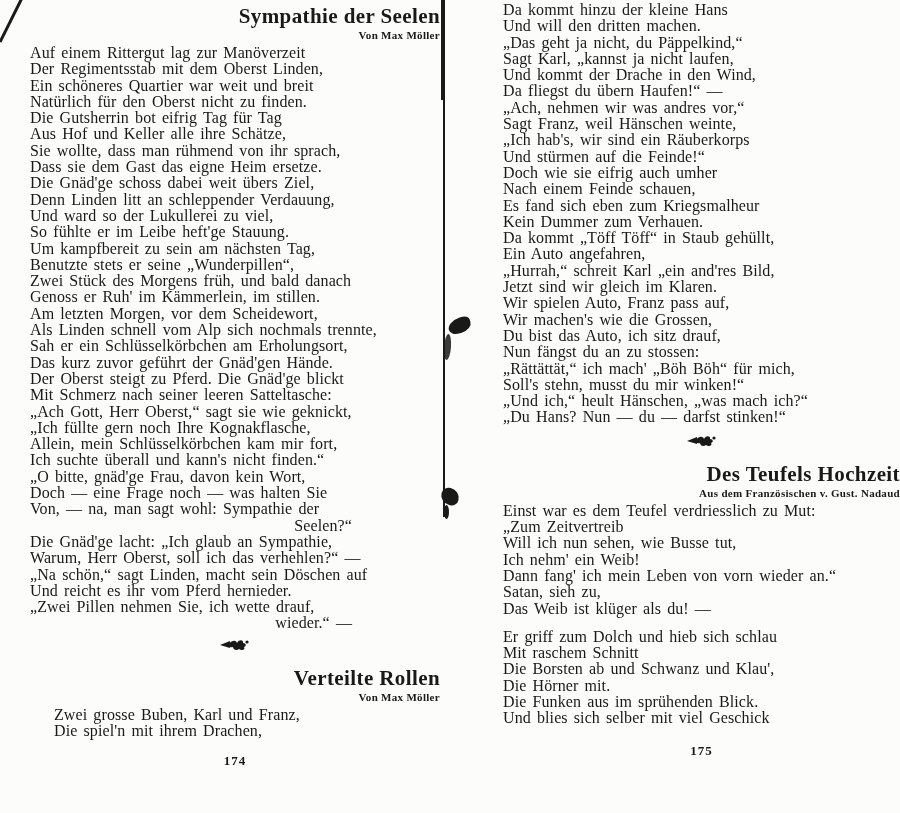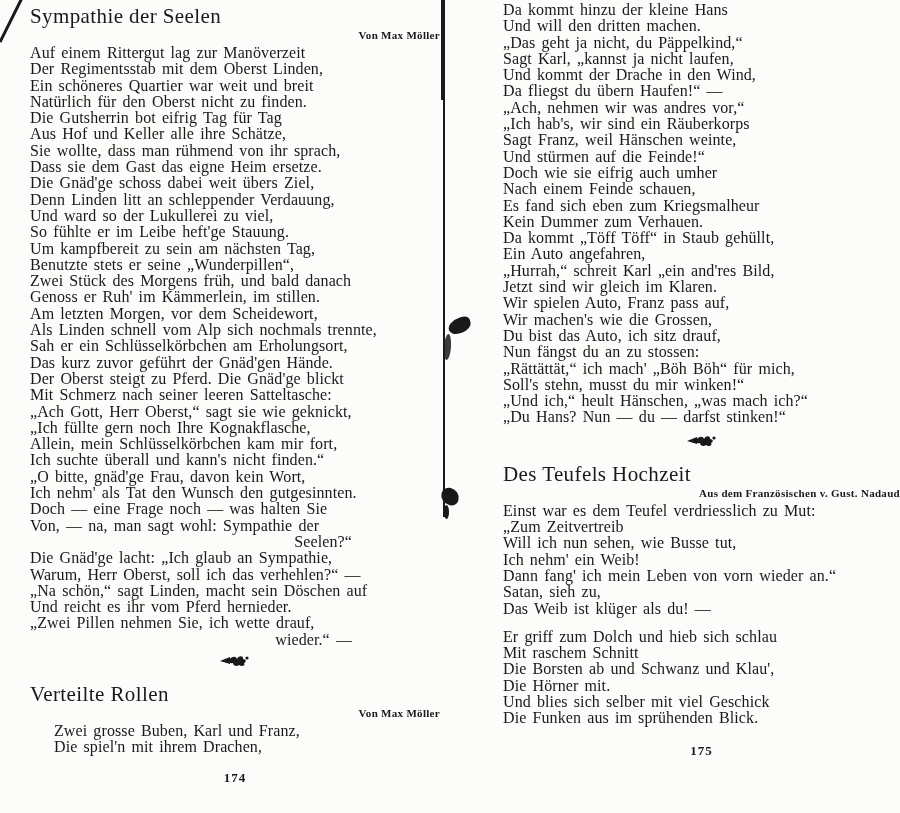--- a/index.html
+++ b/index.html
@@ -7,21 +7,21 @@
   html,body { width:900px; height:813px; }
   body {
     position:relative; overflow:hidden;
     background:var(--paper); color:var(--ink);
     font-family:"Liberation Serif","DejaVu Serif",serif;
   }
   .column { position:absolute; }
   .col-left  { left:30px;  top:4px; width:410px; }
   .col-right { left:503px; top:2px; width:397px; }
   .poem-title {
-    text-align:left; font-weight:400; font-size:21px;
+    text-align:right; font-weight:700; font-size:21px;
     letter-spacing:.4px; line-height:25px;
   }
   .poem-byline {
     text-align:right; font-weight:700; font-size:11px;
     line-height:13px; margin-bottom:3px; letter-spacing:.3px;
   }
   .lines { width:100%; }
   .line {
     font-size:16px; line-height:16.3px; height:16.3px;
     white-space:nowrap; word-spacing:2px; letter-spacing:.1px;
@@ -89,21 +89,20 @@
       <div class="line">Als Linden schnell vom Alp sich nochmals trennte,</div>
       <div class="line">Sah er ein Schlüsselkörbchen am Erholungsort,</div>
       <div class="line">Das kurz zuvor geführt der Gnäd'gen Hände.</div>
       <div class="line">Der Oberst steigt zu Pferd. Die Gnäd'ge blickt</div>
       <div class="line">Mit Schmerz nach seiner leeren Satteltasche:</div>
       <div class="line">„Ach Gott, Herr Oberst,“ sagt sie wie geknickt,</div>
       <div class="line">„Ich füllte gern noch Ihre Kognakflasche,</div>
       <div class="line">Allein, mein Schlüsselkörbchen kam mir fort,</div>
       <div class="line">Ich suchte überall und kann's nicht finden.“</div>
       <div class="line">„O bitte, gnäd'ge Frau, davon kein Wort,</div>
-      <div class="line">Ich nehm' als Tat den Wunsch den gutgesinnten.</div>
       <div class="line">Doch — eine Frage noch — was halten Sie</div>
       <div class="line">Von, — na, man sagt wohl: Sympathie der</div>
       <div class="line indent-right">Seelen?“</div>
       <div class="line">Die Gnäd'ge lacht: „Ich glaub an Sympathie,</div>
       <div class="line">Warum, Herr Oberst, soll ich das verhehlen?“ —</div>
       <div class="line">„Na schön,“ sagt Linden, macht sein Döschen auf</div>
       <div class="line">Und reicht es ihr vom Pferd hernieder.</div>
       <div class="line">„Zwei Pillen nehmen Sie, ich wette drauf,</div>
       <div class="line indent-right">wieder.“ —</div>
     </div>
@@ -130,22 +129,22 @@
 
 <div class="column col-right">
   <div class="lines">
       <div class="line">Da kommt hinzu der kleine Hans</div>
       <div class="line">Und will den dritten machen.</div>
       <div class="line">„Das geht ja nicht, du Päppelkind,“</div>
       <div class="line">Sagt Karl, „kannst ja nicht laufen,</div>
       <div class="line">Und kommt der Drache in den Wind,</div>
       <div class="line">Da fliegst du übern Haufen!“ —</div>
       <div class="line">„Ach, nehmen wir was andres vor,“</div>
+      <div class="line">Sagt Franz, weil Hänschen weinte,</div>
       <div class="line">„Ich hab's, wir sind ein Räuberkorps</div>
-      <div class="line">Sagt Franz, weil Hänschen weinte,</div>
       <div class="line">Und stürmen auf die Feinde!“</div>
       <div class="line">Doch wie sie eifrig auch umher</div>
       <div class="line">Nach einem Feinde schauen,</div>
       <div class="line">Es fand sich eben zum Kriegsmalheur</div>
       <div class="line">Kein Dummer zum Verhauen.</div>
       <div class="line">Da kommt „Töff Töff“ in Staub gehüllt,</div>
       <div class="line">Ein Auto angefahren,</div>
       <div class="line">„Hurrah,“ schreit Karl „ein and'res Bild,</div>
       <div class="line">Jetzt sind wir gleich im Klaren.</div>
       <div class="line">Wir spielen Auto, Franz pass auf,</div>
@@ -175,19 +174,19 @@
         <div class="line">Will ich nun sehen, wie Busse tut,</div>
         <div class="line">Ich nehm' ein Weib!</div>
         <div class="line">Dann fang' ich mein Leben von vorn wieder an.“</div>
         <div class="line">Satan, sieh zu,</div>
         <div class="line">Das Weib ist klüger als du! —</div>
         <div class="line stanza-gap"></div>
         <div class="line">Er griff zum Dolch und hieb sich schlau</div>
         <div class="line">Mit raschem Schnitt</div>
         <div class="line">Die Borsten ab und Schwanz und Klau',</div>
         <div class="line">Die Hörner mit.</div>
+        <div class="line">Die Funken aus im sprühenden Blick.</div>
         <div class="line">Und blies sich selber mit viel Geschick</div>
-        <div class="line">Die Funken aus im sprühenden Blick.</div>
       </div>
   </div>
 
   <div class="page-number">175</div>
 </div>
 
 </body></html>

